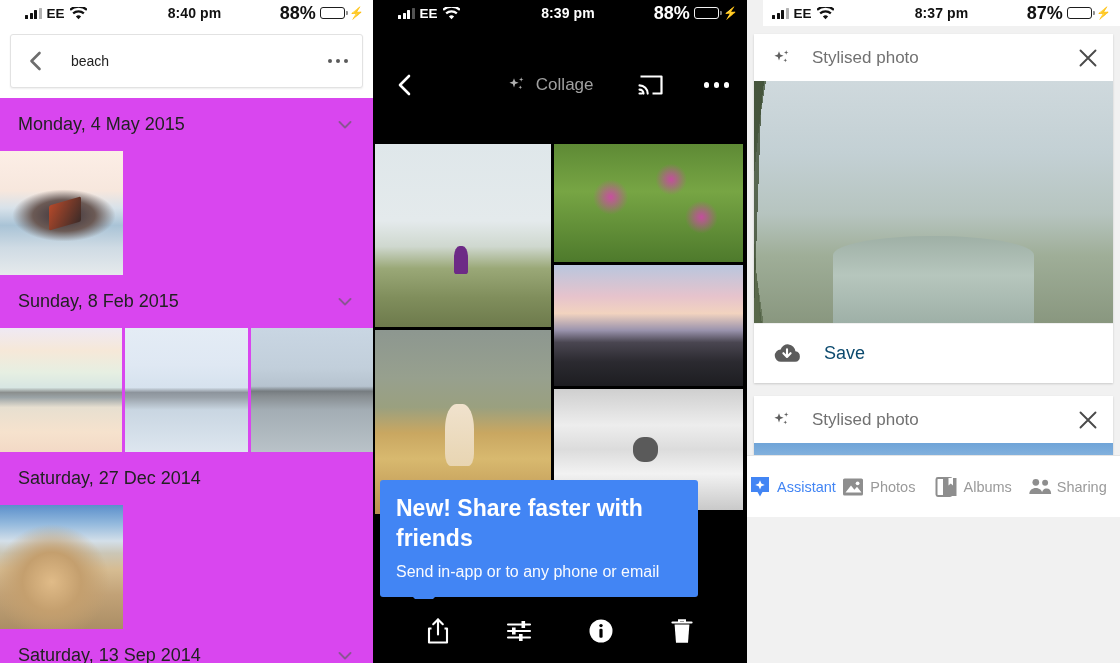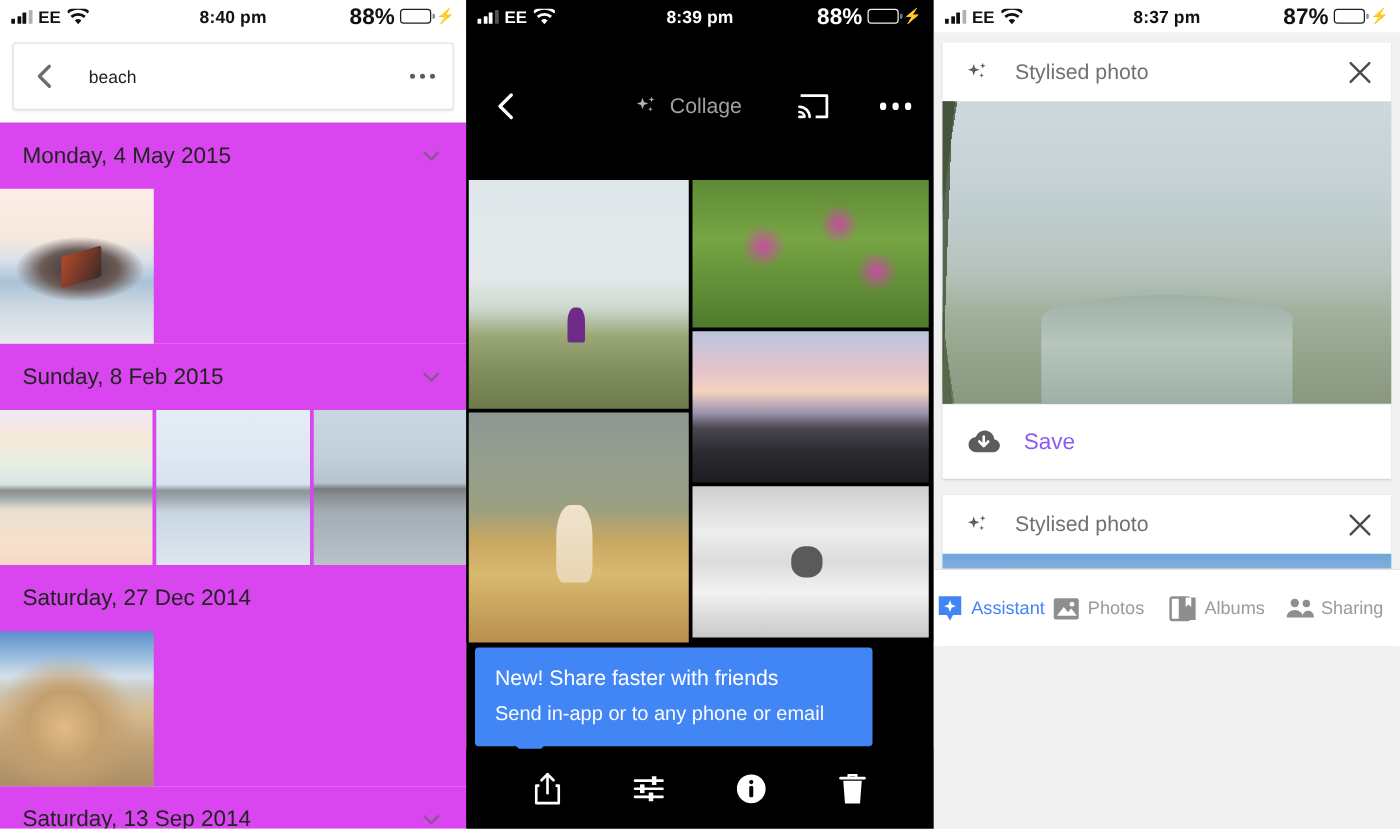--- a/index.html
+++ b/index.html
@@ -14,21 +14,21 @@
   
   .panel { position: relative; height: 663px; overflow: hidden; background: #fff; }
   .panel-left   { width: 373px; }
   .panel-mid    { width: 374px; background: #000; }
   .panel-right  { width: 373px; background: #f1f1f1; }
 
   
   .statusbar {
     height: 26px; display: flex; align-items: center;
     padding: 0 9px; font-size: 14px; font-weight: bold;
-    letter-spacing: .1px; position: relative;
+    letter-spacing: .1px; position: relative; margin-left: 16px;
   }
   .sb-light { background: #fff; color: #111; }
   .sb-dark  { background: #000; color: #fff; }
   .sb-left  { display: flex; align-items: center; gap: 5px; }
   .sb-mid   { position: absolute; left: 0; right: 0; text-align: center;
               font-size: 14px; font-weight: bold; pointer-events: none; }
   .sb-right { margin-left: auto; display: flex; align-items: center; gap: 4px; z-index:2;}
   .bars { display: flex; align-items: flex-end; gap: 1.5px; height: 11px; }
   .bars i { width: 3px; border-radius: .5px; display: block; background: currentColor; }
   .bars i:nth-child(1){ height: 4px; }
@@ -127,21 +127,21 @@
      #4a4651 64%, #2b2a30 80%, #1d1d21 100%); }
   .c-hands   { height: 121px; background:
      linear-gradient(#cfcfcf 0%, #ededed 30%, #dcdcdc 50%, #f2f2f2 70%, #c9c9c9 100%); }
   .c-hands::after{content:'';position:absolute;left:42%;top:40%;width:13%;height:20%;
      background:#5a5a5a;border-radius:45%;}
 
   .tooltip {
     position: absolute; left: 7px; bottom: 66px; width: 318px;
     background: #4285f4; border-radius: 3px; padding: 14px 16px 16px; color: #fff;
   }
-  .tooltip .t1 { font-size: 17px; font-weight: normal; line-height: 1.3; }
+  .tooltip .t1 { font-size: 23px; font-weight: bold; line-height: 1.3; }
   .tooltip .t2 { font-size: 16px; margin-top: 9px; opacity: .97; }
   .tooltip::after {
     content: ''; position: absolute; left: 32px; bottom: -11px;
     border-left: 12px solid transparent; border-right: 12px solid transparent;
     border-top: 12px solid #4285f4;
   }
   .mid-bottombar {
     position: absolute; left: 0; right: 0; bottom: 0; height: 64px; background: #000;
     display: flex; align-items: center; justify-content: space-around; padding: 0 24px;
   }
@@ -167,21 +167,21 @@
        linear-gradient(99deg, rgba(66,84,56,.8) 0 3%, rgba(0,0,0,0) 3% 74%),
        linear-gradient(82deg, rgba(86,102,72,.7) 0 2.4%, rgba(0,0,0,0) 2.4% 92%);}
   .p-woodland::after{content:'';position:absolute;left:22%;right:22%;bottom:0;height:36%;
      background:linear-gradient(#9fb0a6 0%, #b6c6bd 45%, #9eb0a7 100%);border-radius:50% 50% 0 0/22% 22% 0 0;}
   .p-sunset2 { height: 133px; background:
      linear-gradient(#6fa4d8 0%, #9dc2e4 22%, #cfd9e2 44%, #f3d79c 64%,
      #f7c98a 78%, #e9a96e 92%, #3b3430 100%); }
   .p-sunset2::after{content:'';position:absolute;left:0;bottom:0;width:24%;height:34%;
      background:#161412;border-radius:0 60% 0 0;}
   .save-row { height: 60px; display: flex; align-items: center; padding: 0 18px; border-top: 1px solid #f0f0f0;}
-  .save-label { font-size: 18px; color: #8b5cf6; margin-left: 17px; }
+  .save-label { font-size: 18px; color: #0c4a6e; margin-left: 22px; }
   .close-x { width: 22px; height: 22px; }
 
   .r-navbar {
     position: absolute; left: 0; right: 0; bottom: 0; height: 62px;
     background: #fff; border-top: 1px solid #e4e4e4;
     display: flex; align-items: center;
   }
   .navitem { flex: 1; display: flex; flex-direction: row; align-items: center; gap: 4px; }
   .navitem .nlabel { font-size: 14.5px; color: #9a9a9a; }
   .navitem.active .nlabel { color: #4285f4; }

